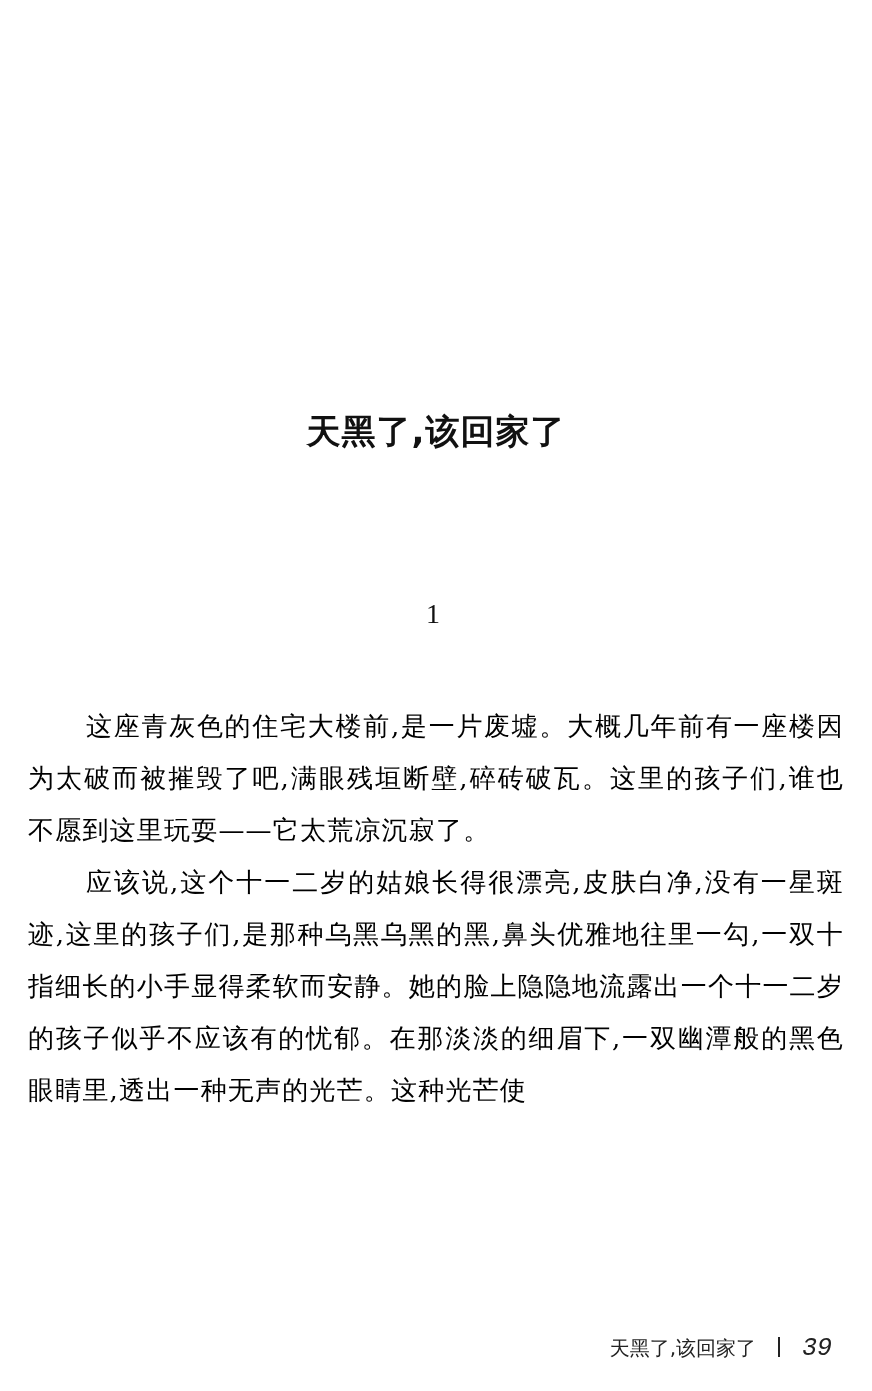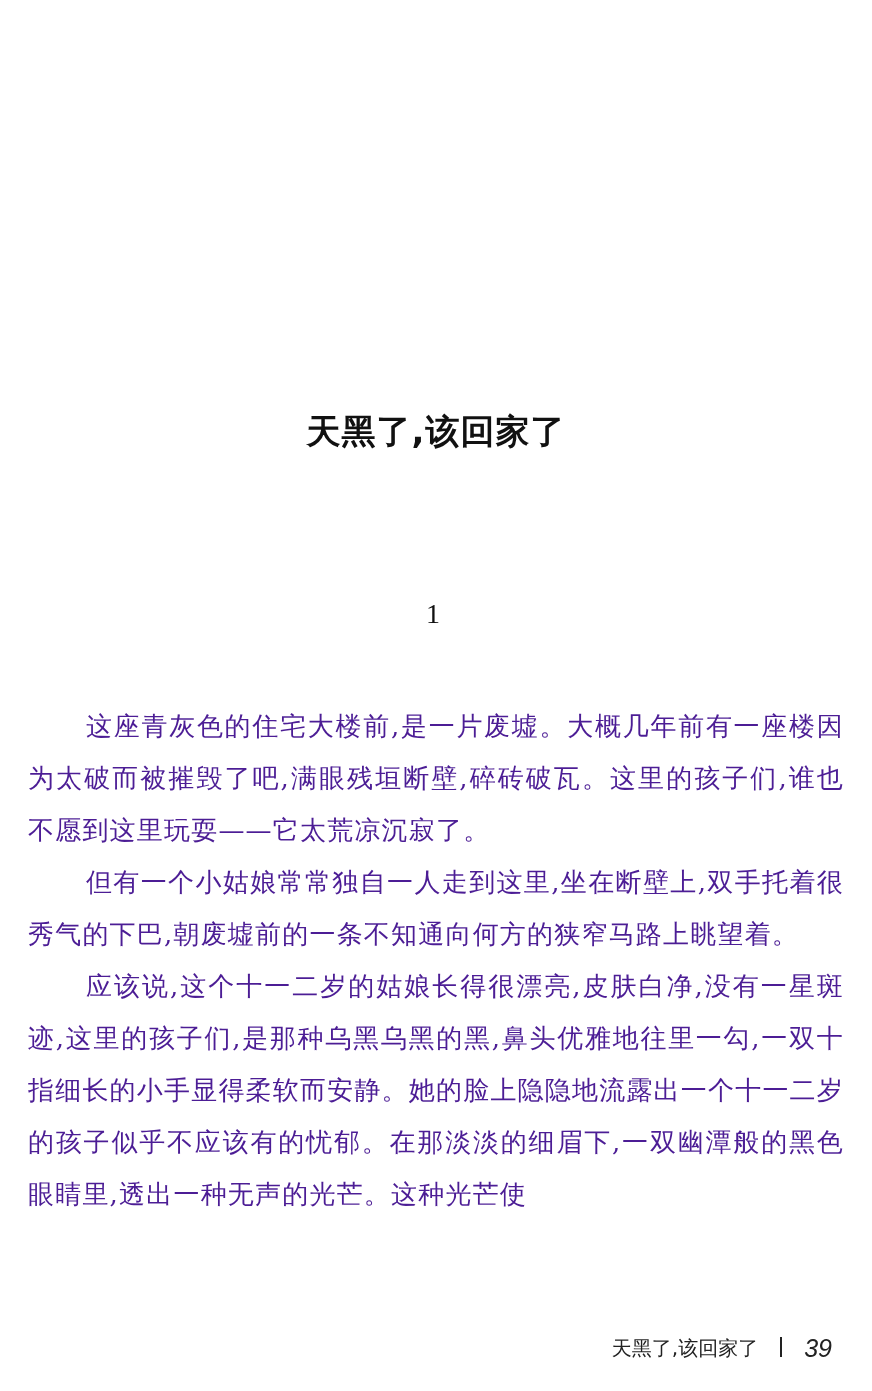--- a/index.html
+++ b/index.html
@@ -19,49 +19,48 @@
     position: absolute; top: 598px; left: 0; width: 866px;
     text-align: center; font-family: "Liberation Serif", serif;
     font-size: 28px; color: #111;
   }
   .body-text {
     position: absolute; top: 700px; left: 28px; width: 816px;
   }
   .para {
     margin: 0; font-size: 26px; line-height: 52px;
     text-indent: 58px; text-align: justify; text-align-last: left;
-    letter-spacing: 1.2px; color: #4c1d95;
+    letter-spacing: 1.2px; color: #000000;
     font-family: "DejaVu Serif", "Liberation Serif", serif;
   }
   .footer {
     position: absolute; top: 1334px; right: 40px;
     display: flex; align-items: center;
     font-size: 21px; color: #222;
   }
   .footer .running-title {
     font-family: "DejaVu Sans", "Liberation Sans", sans-serif; font-size: 20px;
   }
   .footer .sep {
     display: inline-block; width: 2px; height: 20px; background: #222;
     margin: 0 22px 4px 22px;
   }
   .footer .page-num {
-    font-family: Liberation Sans, sans-serif; font-style: italic; font-size: 25px;
+    font-family: Liberation Mono, monospace; font-style: italic; font-size: 25px;
   }
 </style>
 </head>
 <body>
 
 <h1 class="title">天黑了,该回家了</h1>
 
 <div class="section-num">1</div>
 
 <div class="body-text">
   <p class="para">这座青灰色的住宅大楼前,是一片废墟。大概几年前有一座楼因为太破而被摧毁了吧,满眼残垣断壁,碎砖破瓦。这里的孩子们,谁也不愿到这里玩耍——它太荒凉沉寂了。</p>
-  <p class="para">但有一个小姑娘常常独自一人走到这里,坐在断壁上,双手托着很秀气的下巴,朝废墟前的一条不知通向何方的狭窄马路上眺望着。</p>
   <p class="para">应该说,这个十一二岁的姑娘长得很漂亮,皮肤白净,没有一星斑迹,这里的孩子们,是那种乌黑乌黑的黑,鼻头优雅地往里一勾,一双十指细长的小手显得柔软而安静。她的脸上隐隐地流露出一个十一二岁的孩子似乎不应该有的忧郁。在那淡淡的细眉下,一双幽潭般的黑色眼睛里,透出一种无声的光芒。这种光芒使</p>
 </div>
 
 <div class="footer">
   <span class="running-title">天黑了,该回家了</span>
   <span class="sep"></span>
   <span class="page-num">39</span>
 </div>
 
 </body></html>

